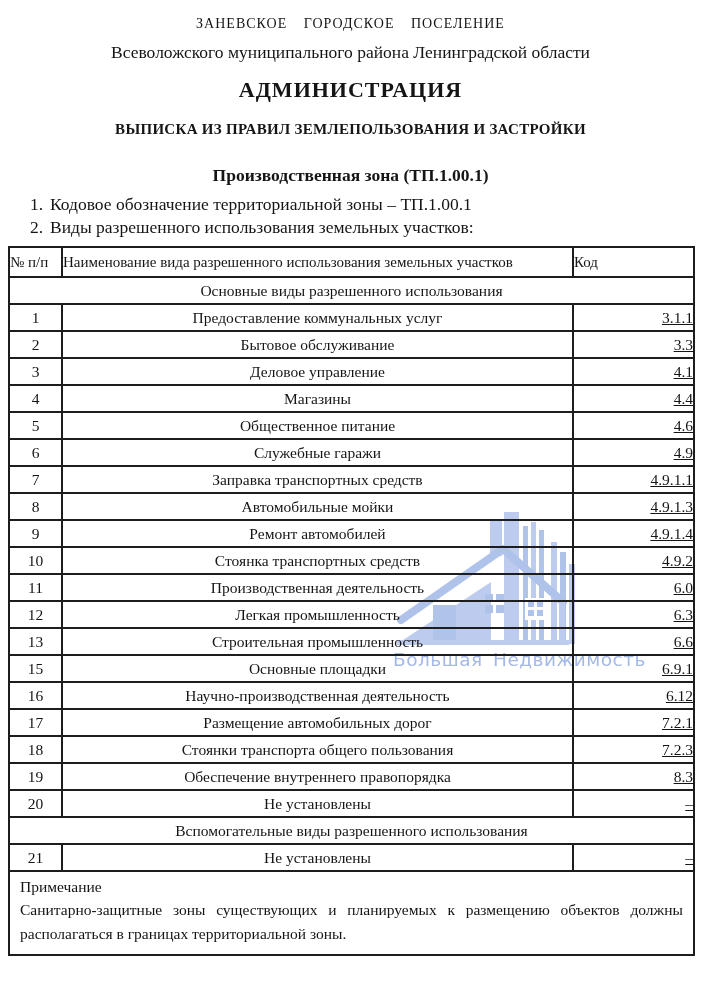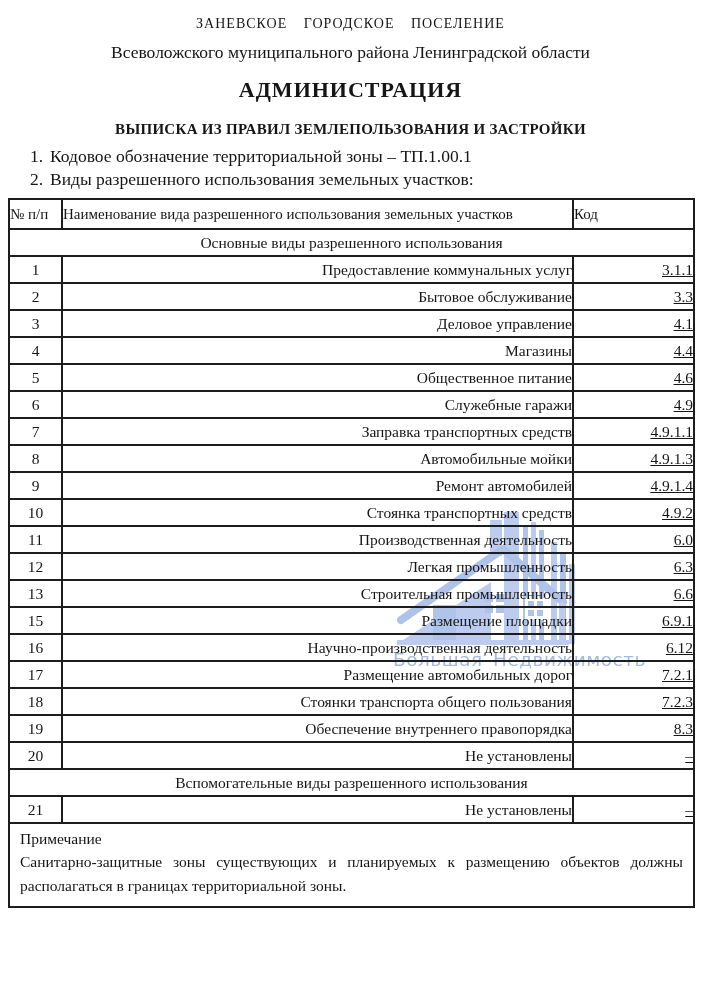--- a/index.html
+++ b/index.html
@@ -62,40 +62,41 @@
     background:transparent;
     font-weight:normal;
     font-size:15.5px;
   }
   col.c-num{width:53px;}
   col.c-name{width:511px;}
   col.c-code{width:121px;}
   tr.hdr th{height:28px;text-align:left;vertical-align:middle;font-size:15px;}
   tr.row td{height:25px;vertical-align:middle;}
   td.cell-num{text-align:center;}
-  td.cell-name{text-align:right;padding:0 6px 0 8px;}
+  td.cell-name{text-align:center;padding:0 6px 0 8px;}
   td.cell-code{text-align:right;text-decoration:underline;}
   tr.section td{height:25px;text-align:center;vertical-align:middle;font-size:15.5px;}
   tr.note td{padding:4px 10px 8px 10px;vertical-align:top;}
   .note-title{font-size:15.5px;line-height:22px;}
   .note-line{font-size:15.5px;line-height:24px;}
   .note-line.fill{text-align:justify;text-align-last:justify;}
 </style>
 </head>
 <body>
 
 <div class="page">
 
   <div class="doc-header">
     <div class="hl1">ЗАНЕВСКОЕ ГОРОДСКОЕ ПОСЕЛЕНИЕ</div>
     <div class="hl2">Всеволожского муниципального района Ленинградской области</div>
     <div class="hl3">АДМИНИСТРАЦИЯ</div>
     <div class="hl4">ВЫПИСКА ИЗ ПРАВИЛ ЗЕМЛЕПОЛЬЗОВАНИЯ И ЗАСТРОЙКИ</div>
   </div>
 
+  <div class="zone-title">Производственная зона (ТП.1.00.1)</div>
 
   <div class="num-list">
     <div class="num-item">
       <span class="no">1.</span>
       <span class="tx">Кодовое обозначение территориальной зоны – ТП.1.00.1</span>
     </div>
     <div class="num-item">
       <span class="no">2.</span>
       <span class="tx">Виды разрешенного использования земельных участков:</span>
     </div>
@@ -220,21 +221,21 @@
           <td class="cell-name">Легкая промышленность</td>
           <td class="cell-code">6.3</td>
         </tr>
         <tr class="row">
           <td class="cell-num">13</td>
           <td class="cell-name">Строительная промышленность</td>
           <td class="cell-code">6.6</td>
         </tr>
         <tr class="row">
           <td class="cell-num">15</td>
-          <td class="cell-name">Размещение площадки</td>
+          <td class="cell-name">Основные площадки</td>
           <td class="cell-code">6.9.1</td>
         </tr>
         <tr class="row">
           <td class="cell-num">16</td>
           <td class="cell-name">Научно-производственная деятельность</td>
           <td class="cell-code">6.12</td>
         </tr>
         <tr class="row">
           <td class="cell-num">17</td>
           <td class="cell-name">Размещение автомобильных дорог</td>

